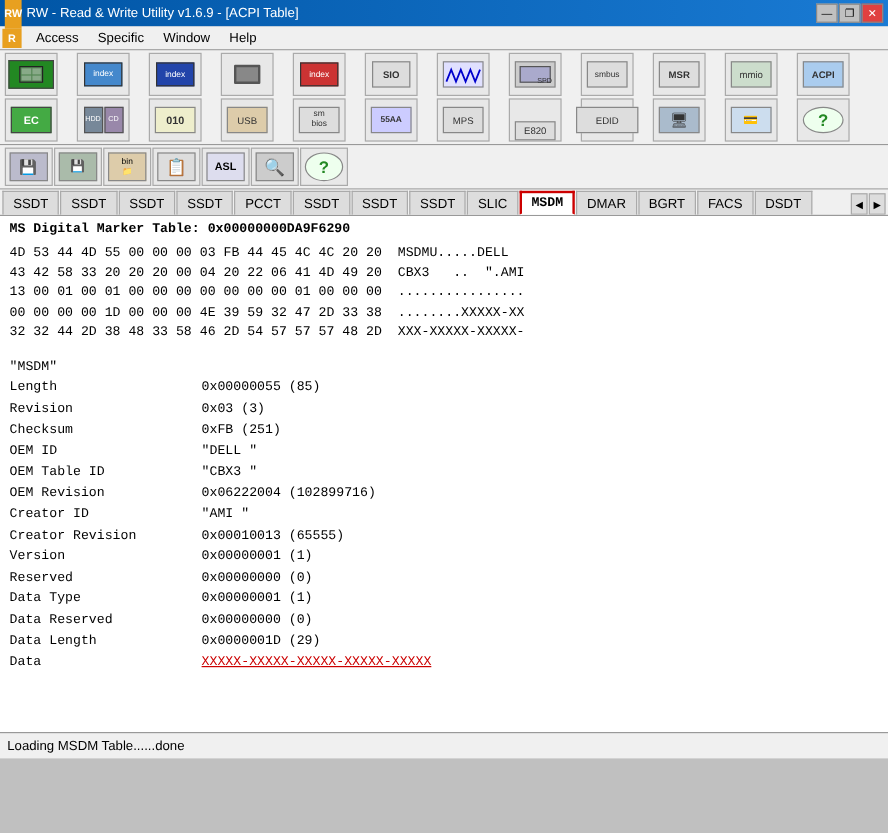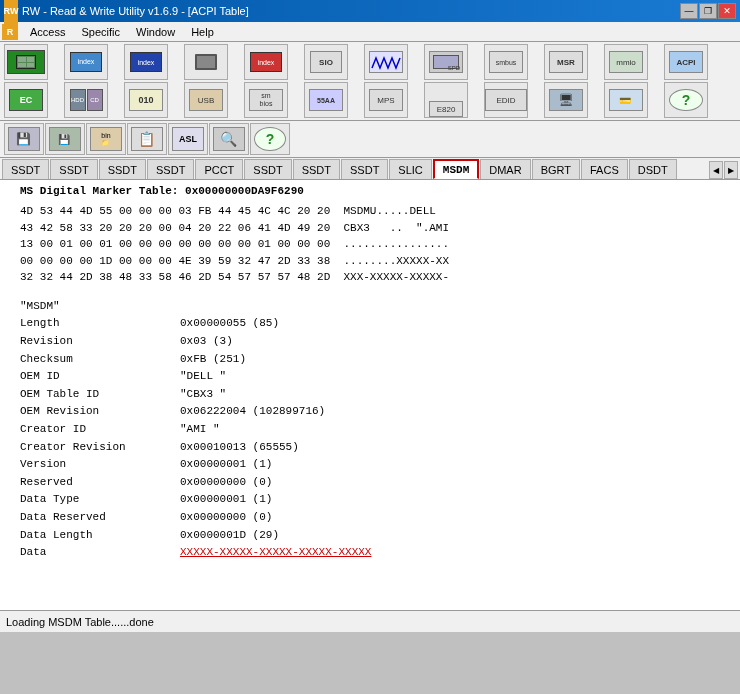--- a/index.html
+++ b/index.html
@@ -155,21 +155,21 @@
       font-size: 8px;
       cursor: pointer;
       display: flex;
       align-items: center;
       justify-content: center;
     }
 
     
     .content-area {
       background: white;
-      padding: 4px 20px;
+      padding: 4px 8px;
       height: 430px;
       overflow-y: auto;
       font-family: 'Courier New', monospace;
       font-size: 11px;
       line-height: 1.4;
     }
 
     .hex-line {
       font-family: 'Courier New', monospace;
       font-size: 11px;
@@ -339,21 +339,21 @@
 
     <button class="tool-btn">
       <div style="width:34px;height:22px;background:#dddddd;border:1px solid #888;display:flex;align-items:center;justify-content:center;font-size:8px;">MPS</div>
     </button>
 
     <button class="tool-btn">
       <div style="width:34px;height:22px;background:#dddddd;border:1px solid #888;display:flex;align-items:center;justify-content:center;font-size:8px;margin-top:18px;">E820</div>
     </button>
 
     <button class="tool-btn">
-      <div style="width:42px;height:22px;background:#dddddd;border:1px solid #888;display:flex;align-items:center;justify-content:center;font-size:8px;">EDID</div>
+      <div style="width:52px;height:22px;background:#dddddd;border:1px solid #888;display:flex;align-items:center;justify-content:center;font-size:8px;">EDID</div>
     </button>
 
     <button class="tool-btn">
       <div style="width:34px;height:22px;background:#aabbcc;border:1px solid #888;display:flex;align-items:center;justify-content:center;font-size:12px;">🖥</div>
     </button>
 
     <button class="tool-btn">
       <div style="width:34px;height:22px;background:#ccddee;border:1px solid #888;display:flex;align-items:center;justify-content:center;font-size:10px;">💳</div>
     </button>
 

